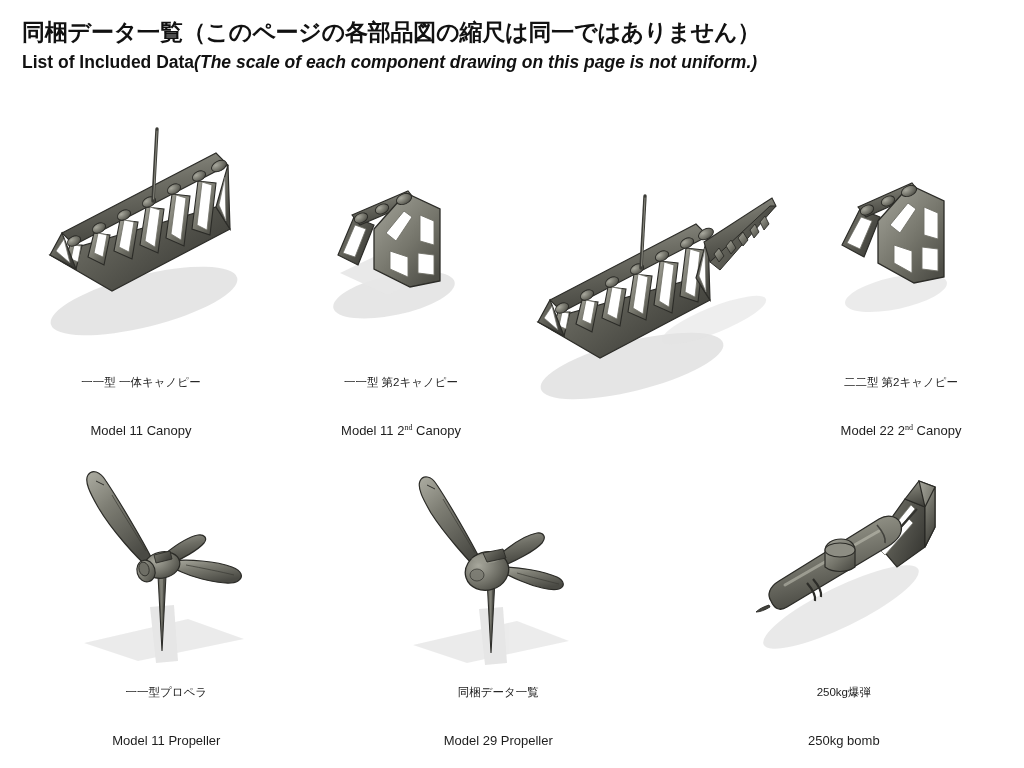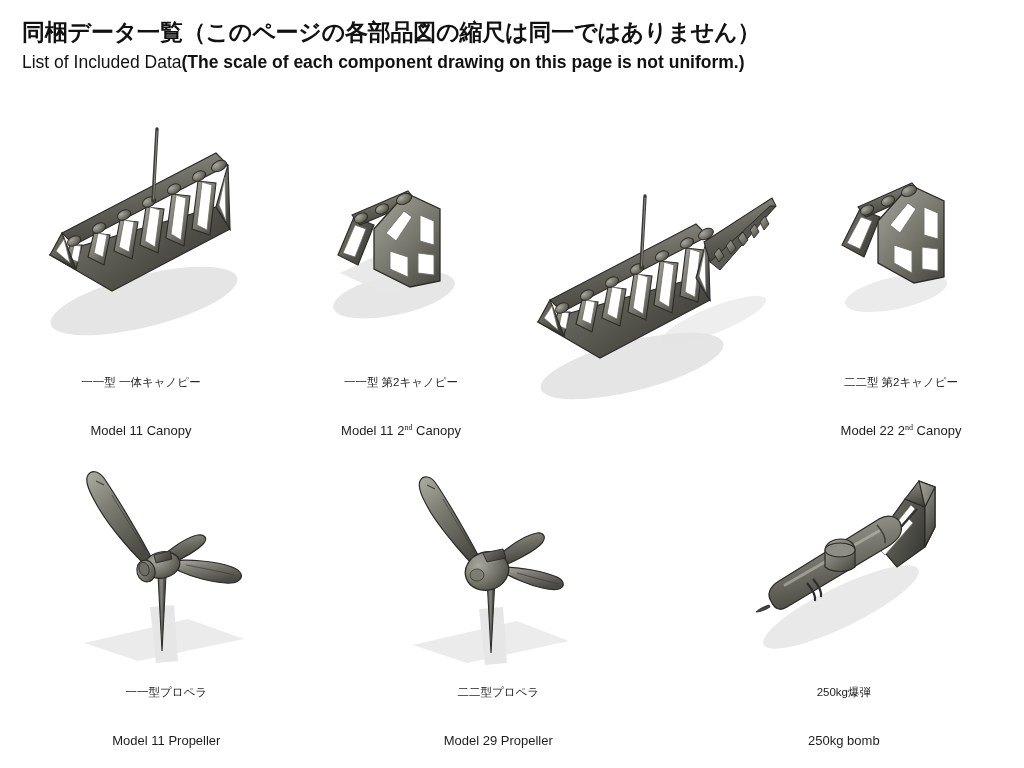--- a/index.html
+++ b/index.html
@@ -39,24 +39,25 @@
     color: #111111;
   }
   .title-en-row {
     margin-top: 5px;
     font-size: 17.5px;
     line-height: 1.25;
     white-space: nowrap;
     color: #111111;
   }
   .title-en-main {
-    font-weight: normal;
+    font-weight: bold;
   }
   .title-en-note {
     font-weight: bold;
+    font-style: italic;
   }
 
   
   .row {
     position: absolute;
     left: 0;
     width: 1024px;
     display: flex;
   }
   .row-1 { top: 120px; height: 320px; }
@@ -404,21 +405,21 @@
           <path d="M116 100 C128 90 142 80 154 78 C160 77 164 82 159 88
                    C152 96 132 106 122 110 Z" fill="url(#gMetalA)" stroke="#2b2b27" stroke-width="1.2"></path>
 
           <ellipse cx="104" cy="116" rx="22" ry="19" fill="url(#gHub)" stroke="#2a2a26" stroke-width="1.3" transform="rotate(-18 104 116)"></ellipse>
           <path d="M88 104 C96 98 110 98 118 104 C110 110 96 110 88 104 Z" fill="#9c9c92" opacity="0.55"></path>
           <ellipse cx="94" cy="120" rx="7" ry="6" fill="#7a7a71" stroke="#2a2a26" stroke-width="0.8" opacity="0.85"></ellipse>
           <path d="M100 98 L120 94 L123 103 L104 107 Z" fill="url(#gMetalB)" stroke="#2a2a26" stroke-width="0.9"></path>
         </svg>
       </div>
       <div class="caption">
-        <div class="cap-jp">二二型プロペラ</div>
+        <div class="cap-jp">同梱データ一覧</div>
         <div class="cap-en"><span>Model 29 Propeller</span></div>
       </div>
     </div>
 
     <div class="cell d3">
       <div class="art">
         <svg width="230" height="230" viewBox="0 0 230 230">
 
           <ellipse cx="112" cy="152" rx="86" ry="20" fill="#e0e0e0" opacity="0.7" transform="rotate(-26 112 152)"></ellipse>
 

